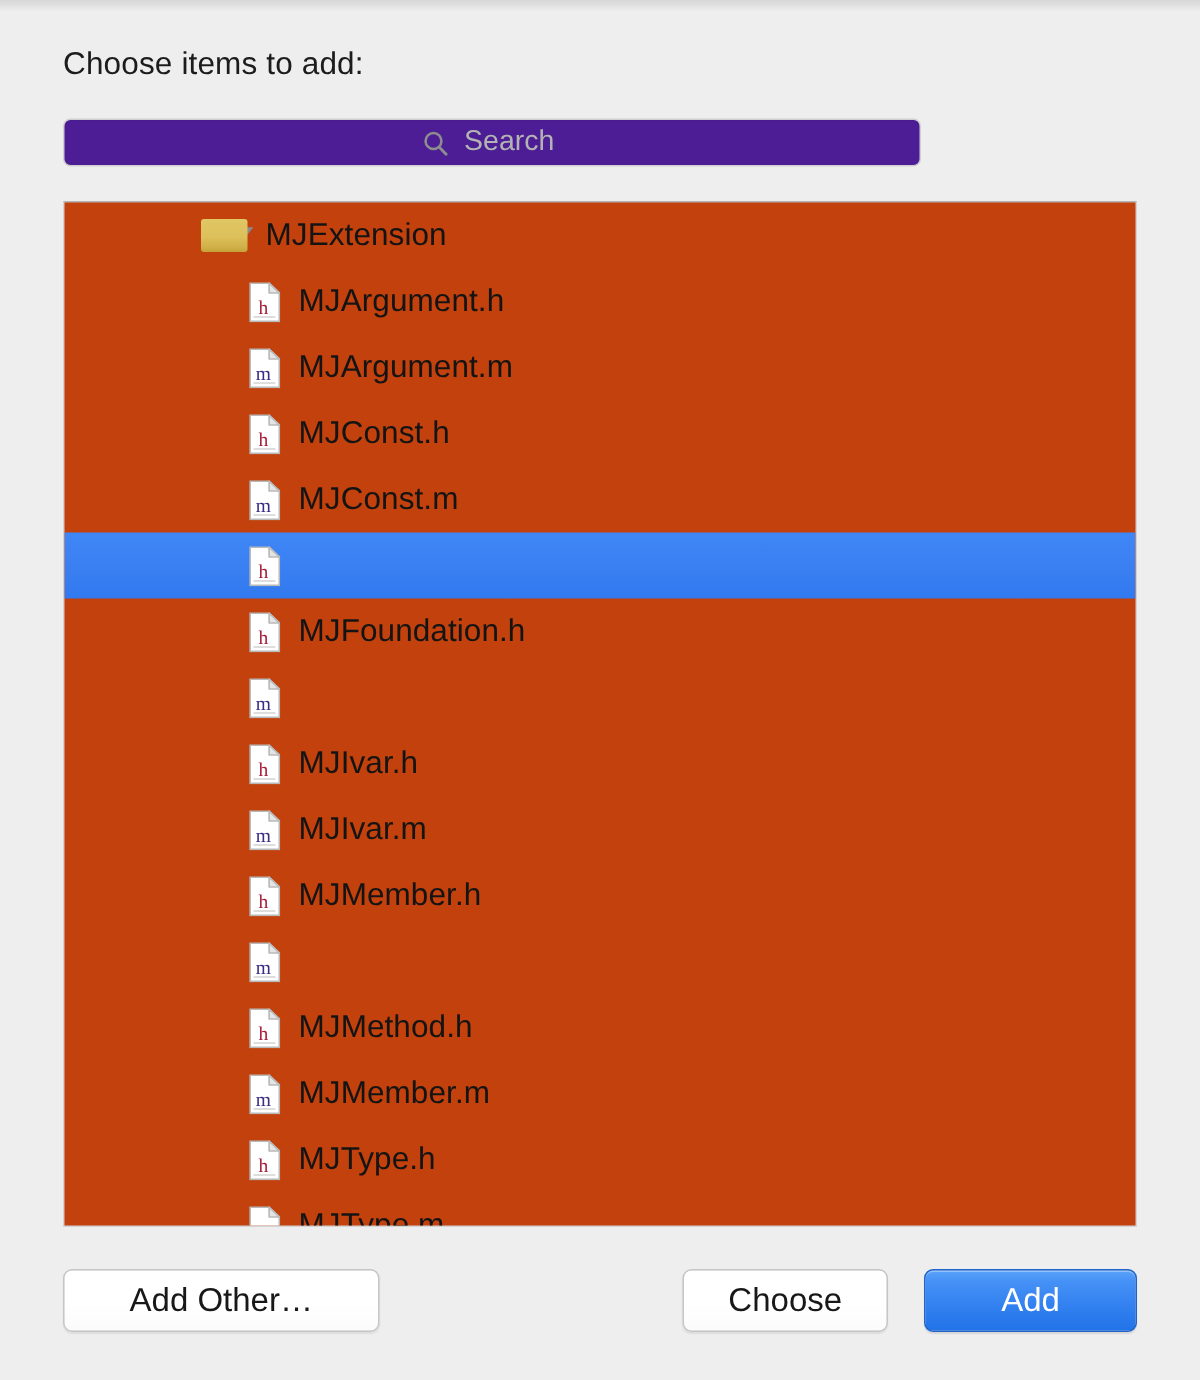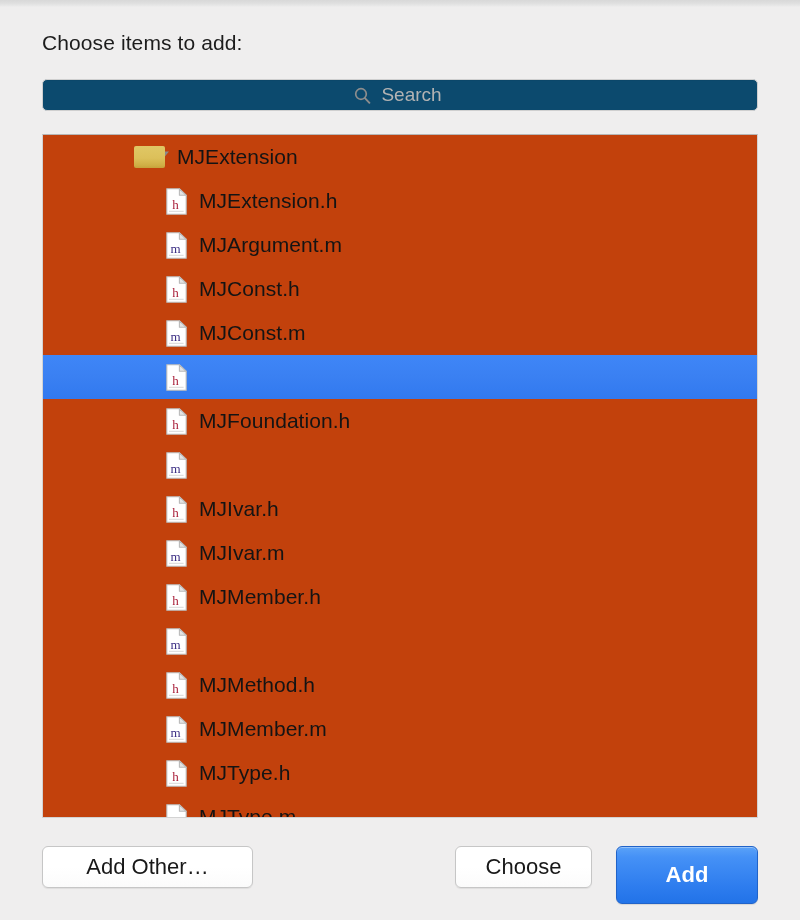--- a/index.html
+++ b/index.html
@@ -44,23 +44,23 @@
     color: #1c1c1c;
     letter-spacing: 0.1px;
     white-space: nowrap;
   }
 
   
   .search-field {
     position: absolute;
     left: 42px;
     top: 72px;
-    width: 716px;
+    width: 572px;
     height: 32px;
-    background: #0c4a6e;
+    background: #4c1d95;
     border: 1px solid #cfcfcf;
     border-radius: 5px;
     box-sizing: border-box;
     display: flex;
     align-items: center;
     justify-content: center;
     box-shadow: inset 0 1px 1px rgba(0,0,0,0.035);
     padding-left: 12px;
   }
   .search-inner {
@@ -192,26 +192,25 @@
   .btn-cancel {
     left: 455px;
     top: 7px;
     width: 137px;
     height: 42px;
   }
   .btn-add {
     left: 616px;
     top: 7px;
     width: 142px;
-    height: 58px;
+    height: 42px;
     background: linear-gradient(to bottom, #5aa2f8 0%, #4591f6 18%, #2d7cee 72%, #2273e8 100%);
     border: 1px solid #2063c9;
     color: #ffffff;
     box-shadow: 0 1px 1px rgba(0,0,0,0.10), inset 0 1px 0 rgba(255,255,255,0.35);
-    font-weight: bold;
   }
 </style>
 </head>
 <body>
 
 <div class="titlebar-edge"></div>
 
 <div class="dialog">
 
   <div class="prompt">Choose items to add:</div>
@@ -233,21 +232,21 @@
           <span class="folder-icon"></span>
           <span class="row-label">MJExtension</span>
         </div>
         <div class="row file-row">
           <svg class="file-icon" viewBox="0 0 21 27">
             <path d="M0.8 0.8 H13.4 L20.2 7.3 V26.2 H0.8 Z" fill="#ffffff" stroke="#b9b9b9" stroke-width="1.1"></path>
             <path d="M13.4 0.8 V7.3 H20.2 Z" fill="#e4e4e4" stroke="#b9b9b9" stroke-width="1.1" stroke-linejoin="round"></path>
             <text x="9.6" y="21" text-anchor="middle" font-family="&quot;Liberation Serif&quot;, serif" font-size="13" fill="#A81D38">h</text>
             <line x1="3" y1="23.3" x2="17.6" y2="23.3" stroke="#d2d2d2" stroke-width="0.9"></line>
           </svg>
-          <span class="row-label">MJExtension.h</span>
+          <span class="row-label">MJArgument.h</span>
         </div>
         <div class="row file-row">
           <svg class="file-icon" viewBox="0 0 21 27">
             <path d="M0.8 0.8 H13.4 L20.2 7.3 V26.2 H0.8 Z" fill="#ffffff" stroke="#b9b9b9" stroke-width="1.1"></path>
             <path d="M13.4 0.8 V7.3 H20.2 Z" fill="#e4e4e4" stroke="#b9b9b9" stroke-width="1.1" stroke-linejoin="round"></path>
             <text x="9.6" y="21" text-anchor="middle" font-family="&quot;Liberation Serif&quot;, serif" font-size="13" fill="#3A2C82">m</text>
             <line x1="3" y1="23.3" x2="17.6" y2="23.3" stroke="#d2d2d2" stroke-width="0.9"></line>
           </svg>
           <span class="row-label">MJArgument.m</span>
         </div>

